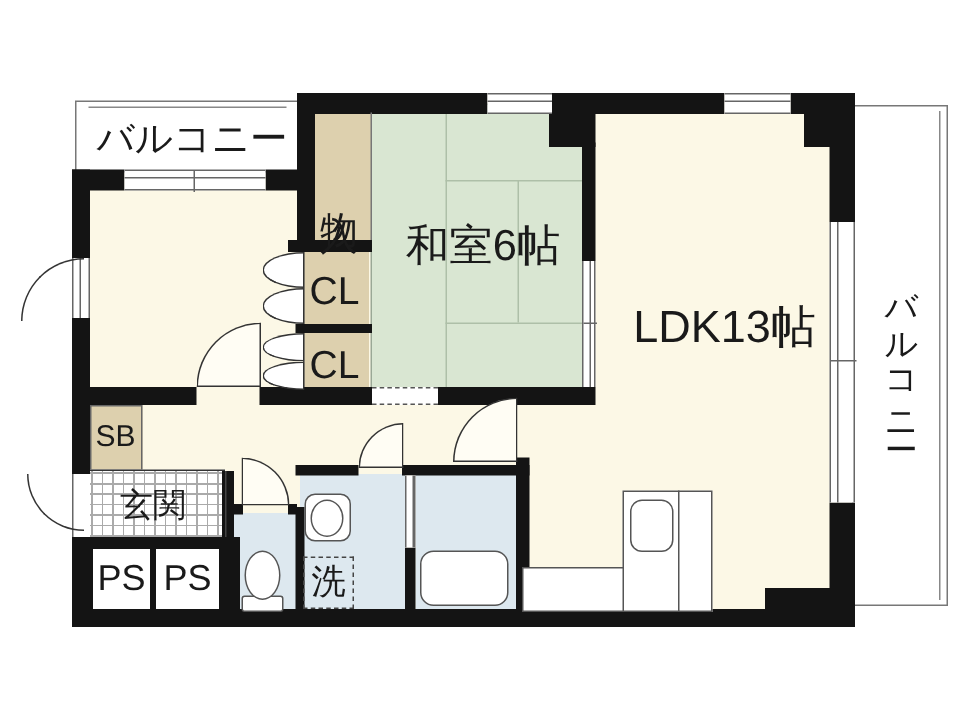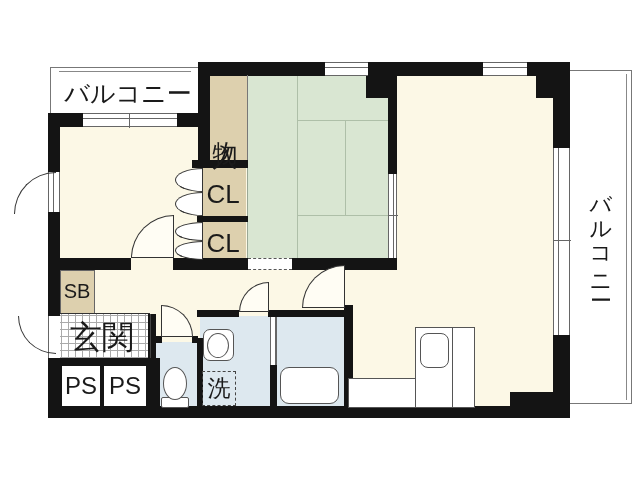--- a/index.html
+++ b/index.html
@@ -139,22 +139,24 @@
   <div class="abs fix" style="left:280px;top:367px;width:59px;height:37px;border-radius:9px;"></div>
   <div class="abs fix" style="left:415px;top:327px;width:60px;height:81px;"></div>
   <div class="abs fix" style="left:348px;top:378px;width:68px;height:30px;"></div>
   <div class="abs" style="left:452px;top:327px;width:1px;height:81px;background:#555;"></div>
   <div class="abs fix" style="left:420px;top:333px;width:29px;height:35px;border-radius:8px;"></div>
 
   <div class="abs" style="left:150px;top:314px;width:0px;height:44px;border-left:1px solid #444;"></div>
 
   <div class="abs lbl" style="left:128px;top:93px;font-size:25px;">バルコニー</div>
   <div class="abs lbl vert" style="left:225px;top:124px;font-size:25px;">物入</div>
+  <div class="abs lbl" style="left:322px;top:165px;font-size:29px;">和室6帖</div>
+  <div class="abs lbl" style="left:483px;top:219px;font-size:30px;">LDK13帖</div>
   <div class="abs lbl" style="left:223px;top:194px;font-size:26px;">CL</div>
   <div class="abs lbl" style="left:223px;top:243px;font-size:26px;">CL</div>
   <div class="abs lbl" style="left:77px;top:292px;font-size:20px;">SB</div>
-  <div class="abs lbl" style="left:102px;top:337px;font-size:32px;text-align:center;">玄関</div>
+  <div class="abs lbl" style="left:102px;top:337px;font-size:22px;text-align:center;">玄関</div>
   <div class="abs lbl" style="left:81px;top:386px;font-size:24px;">PS</div>
   <div class="abs lbl" style="left:125px;top:386px;font-size:24px;">PS</div>
   <div class="abs lbl" style="left:219px;top:388px;font-size:23px;">洗</div>
   <div class="abs lbl vert" style="left:601px;top:235px;font-size:22px;">バルコニー</div>
 
 </div>
 
 </body></html>

